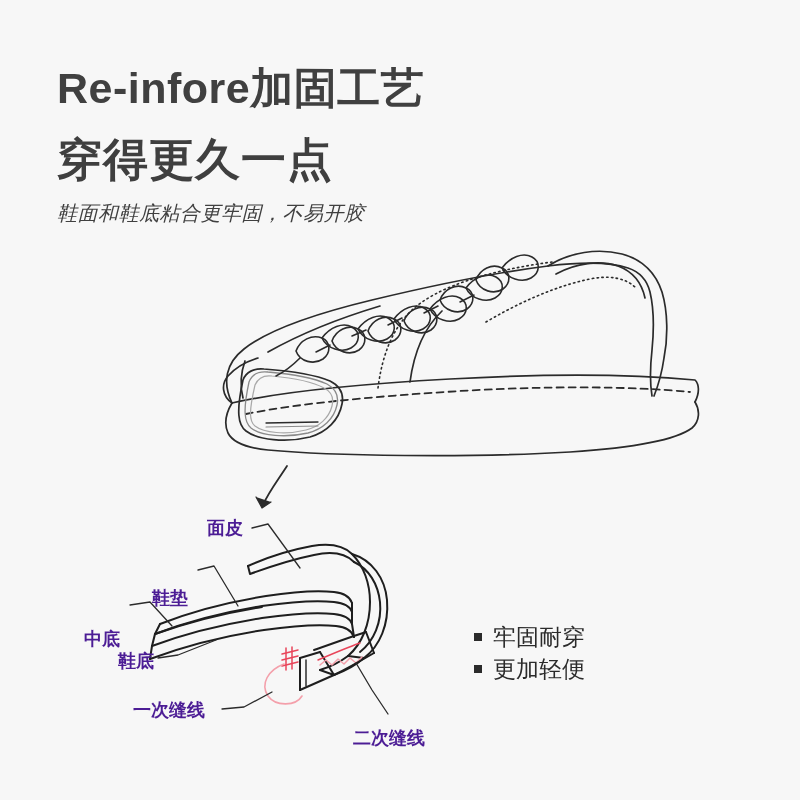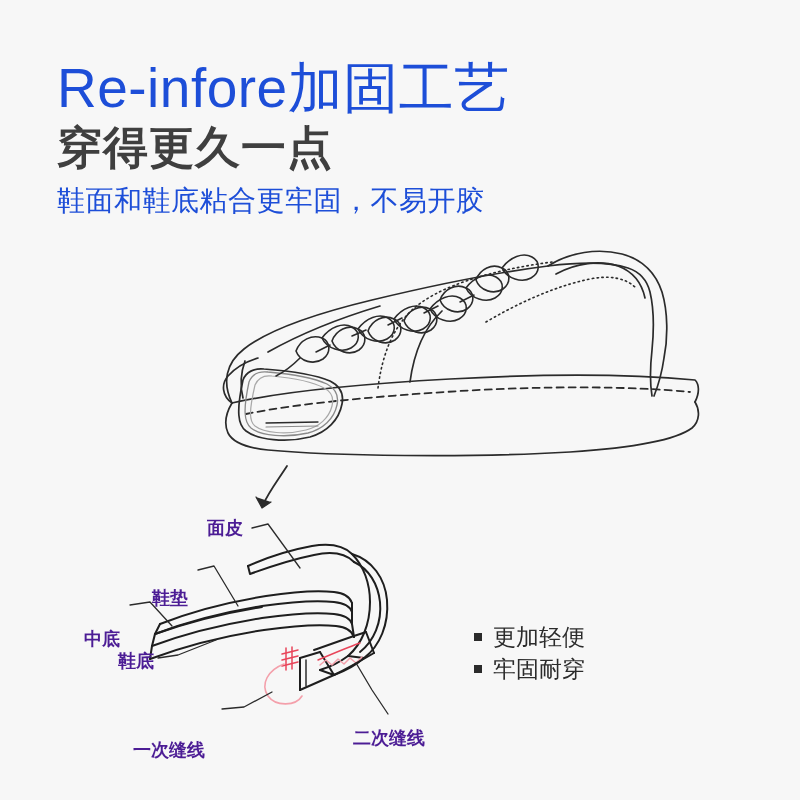--- a/index.html
+++ b/index.html
@@ -23,44 +23,45 @@
   }
 
   
   .header {
     position: absolute;
     left: 57px;
     top: 62px;
     width: 700px;
   }
   .headline {
-    font-size: 55px;
+    font-size: 43px;
     line-height: 52px;
-    font-weight: 400;
-    color: #1d4ed8;
+    font-weight: 700;
+    color: #404040;
     letter-spacing: 0.5px;
     white-space: nowrap;
   }
   .headline-2 {
     font-size: 45px;
     line-height: 52px;
     font-weight: 600;
     color: #3f3f3f;
     letter-spacing: 1px;
     white-space: nowrap;
-    margin-top: 8px;
+    margin-top: 20px;
   }
   .subhead {
     margin-top: 12px;
-    font-size: 28px;
+    font-size: 20px;
     line-height: 30px;
     font-weight: 400;
-    color: #1d4ed8;
+    color: #404040;
     letter-spacing: 0.5px;
     white-space: nowrap;
+    font-style: italic;
   }
 
   
   .art {
     position: absolute;
     left: 0;
     top: 0;
     width: 800px;
     height: 800px;
     pointer-events: none;
@@ -99,21 +100,21 @@
     font-size: 18px;
     line-height: 22px;
     color: #4c1d95;
     font-weight: 600;
     white-space: nowrap;
   }
   .lbl-mianpi   { left: 207px; top: 517px; }
   .lbl-xiedian  { left: 152px; top: 587px; }
   .lbl-zhongdi  { left: 84px;  top: 628px; }
   .lbl-xiedi    { left: 102px; top: 650px; margin-left: 16px; }
-  .lbl-yici     { left: 133px; top: 699px; margin-top: 40px; }
+  .lbl-yici     { left: 133px; top: 699px; }
   .lbl-erci     { left: 353px; top: 719px; margin-top: 8px; }
 </style>
 </head>
 <body>
 
 <div id="page">
 
   <div class="header">
     <div class="headline">Re-infore加固工艺</div>
     <div class="headline-2">穿得更久一点</div>
@@ -374,21 +375,21 @@
   <div class="dlabel lbl-mianpi">面皮</div>
   <div class="dlabel lbl-xiedian">鞋垫</div>
   <div class="dlabel lbl-zhongdi">中底</div>
   <div class="dlabel lbl-xiedi">鞋底</div>
   <div class="dlabel lbl-yici">一次缝线</div>
   <div class="dlabel lbl-erci">二次缝线</div>
 
   <div class="bullets">
     <div class="bullet-row">
       <span class="bullet-mark"></span>
-      <span class="bullet-text">更加轻便</span>
+      <span class="bullet-text">牢固耐穿</span>
     </div>
     <div class="bullet-row">
       <span class="bullet-mark"></span>
-      <span class="bullet-text">牢固耐穿</span>
+      <span class="bullet-text">更加轻便</span>
     </div>
   </div>
 
 </div>
 
 </body></html>

